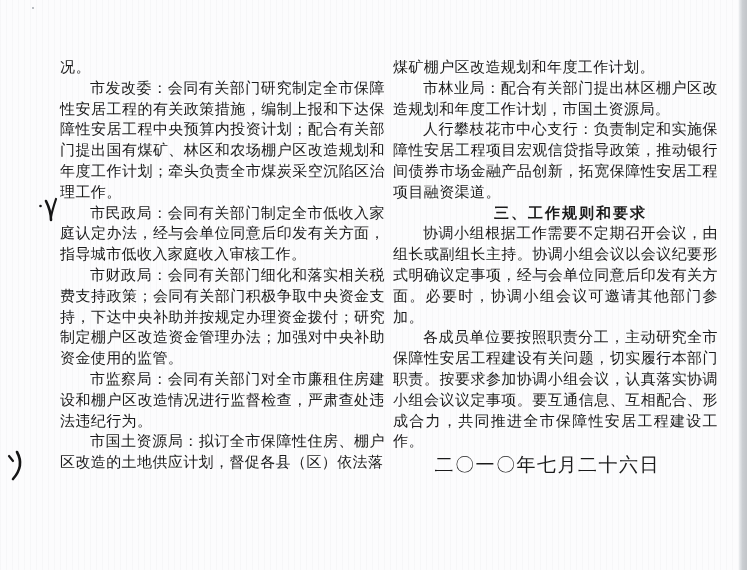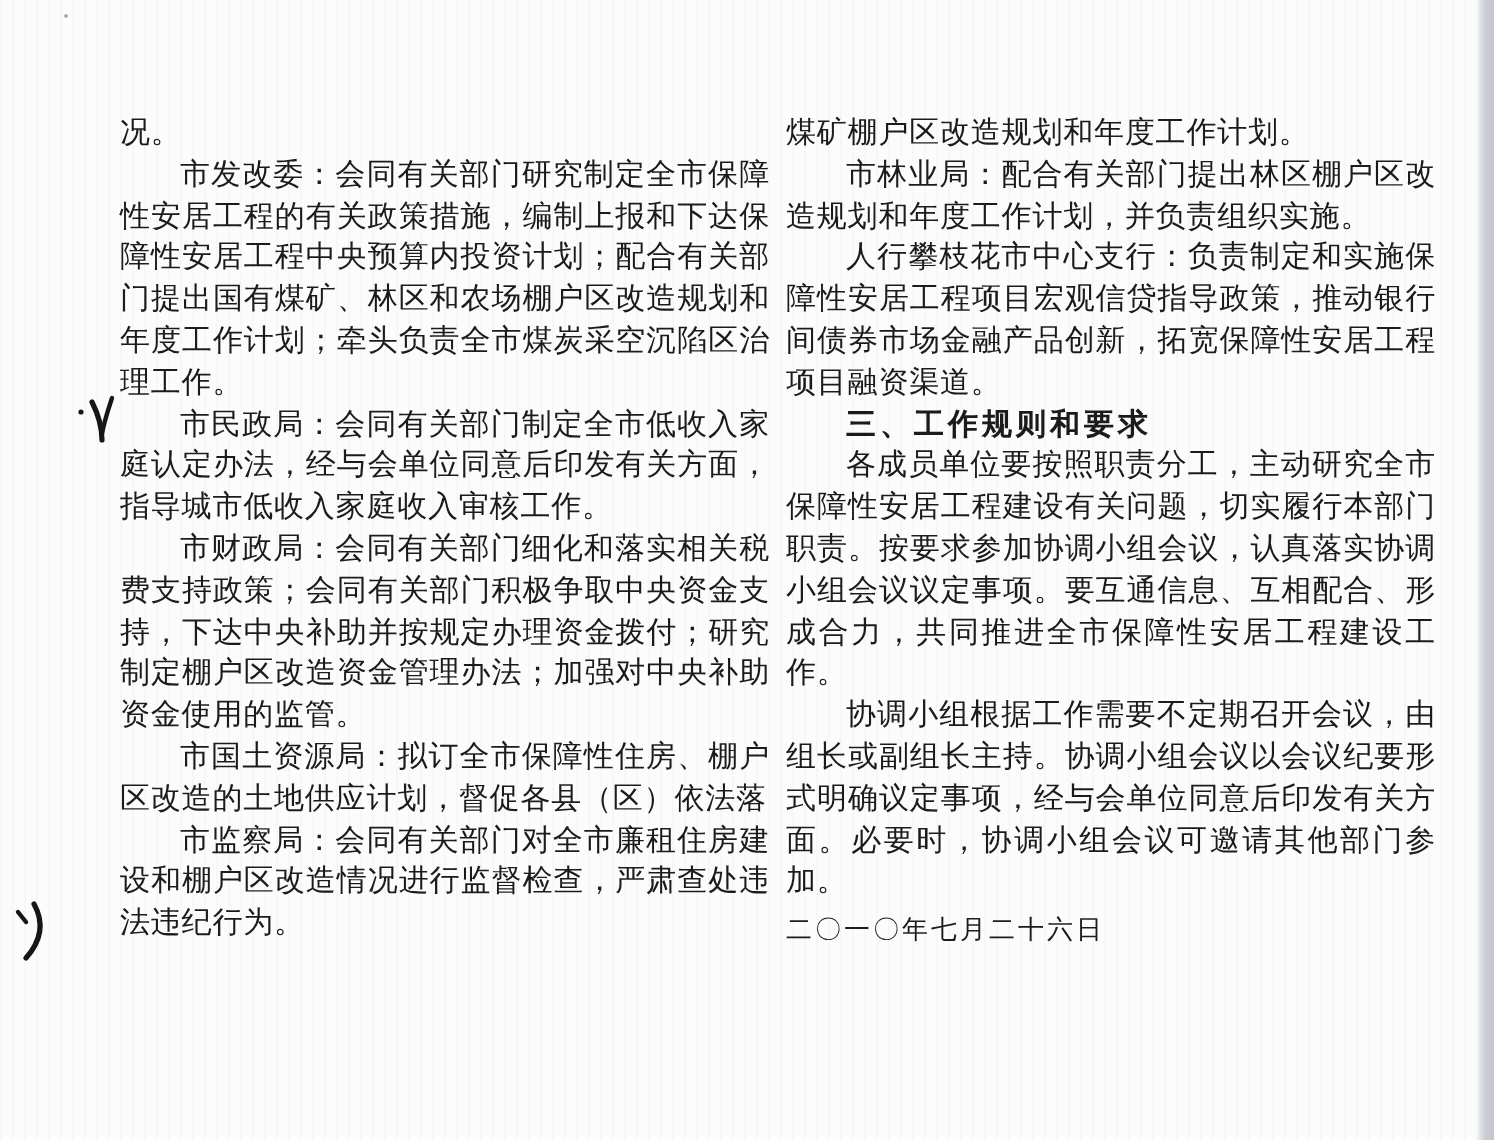--- a/index.html
+++ b/index.html
@@ -48,26 +48,28 @@
     text-indent: 0;
   }
   .heading {
     margin: 0;
     font-size: 15px;
     line-height: 20.8px;
     font-weight: bold;
     text-indent: 2em;
     letter-spacing: 2px;
     font-family: "Liberation Sans", "DejaVu Sans", sans-serif;
+    text-align: center;
   }
   .date-line {
     margin: 3px 0 0 0;
-    font-size: 13px;
+    font-size: 19px;
     line-height: 20.8px;
     letter-spacing: 1.5px;
+    text-align: right;
     padding-right: 58px;
   }
   .scan-edge {
     position: absolute;
     top: 0;
     right: 0;
     width: 8px;
     height: 570px;
     background: linear-gradient(to right, #eceef0 0%, #cbced2 45%, #c2c5c9 100%);
   }
@@ -83,31 +85,31 @@
 
 <div class="page">
 
   <div class="columns">
 
     <div class="col">
       <p class="para no-indent">况。</p>
       <p class="para">市发改委：会同有关部门研究制定全市保障性安居工程的有关政策措施，编制上报和下达保障性安居工程中央预算内投资计划；配合有关部门提出国有煤矿、林区和农场棚户区改造规划和年度工作计划；牵头负责全市煤炭采空沉陷区治理工作。</p>
       <p class="para">市民政局：会同有关部门制定全市低收入家庭认定办法，经与会单位同意后印发有关方面，指导城市低收入家庭收入审核工作。</p>
       <p class="para">市财政局：会同有关部门细化和落实相关税费支持政策；会同有关部门积极争取中央资金支持，下达中央补助并按规定办理资金拨付；研究制定棚户区改造资金管理办法；加强对中央补助资金使用的监管。</p>
+      <p class="para">市监察局：会同有关部门对全市廉租住房建设和棚户区改造情况进行监督检查，严肃查处违法违纪行为。</p>
       <p class="para">市国土资源局：拟订全市保障性住房、棚户区改造的土地供应计划，督促各县（区）依法落</p>
-      <p class="para">市监察局：会同有关部门对全市廉租住房建设和棚户区改造情况进行监督检查，严肃查处违法违纪行为。</p>
     </div>
 
     <div class="col">
       <p class="para no-indent">煤矿棚户区改造规划和年度工作计划。</p>
-      <p class="para">市林业局：配合有关部门提出林区棚户区改造规划和年度工作计划，并负责组织实施。</p>
+      <p class="para">市林业局：配合有关部门提出林区棚户区改造规划和年度工作计划，市国土资源局。</p>
       <p class="para">人行攀枝花市中心支行：负责制定和实施保障性安居工程项目宏观信贷指导政策，推动银行间债券市场金融产品创新，拓宽保障性安居工程项目融资渠道。</p>
       <h3 class="heading">三、工作规则和要求</h3>
+      <p class="para">协调小组根据工作需要不定期召开会议，由组长或副组长主持。协调小组会议以会议纪要形式明确议定事项，经与会单位同意后印发有关方面。必要时，协调小组会议可邀请其他部门参加。</p>
       <p class="para">各成员单位要按照职责分工，主动研究全市保障性安居工程建设有关问题，切实履行本部门职责。按要求参加协调小组会议，认真落实协调小组会议议定事项。要互通信息、互相配合、形成合力，共同推进全市保障性安居工程建设工作。</p>
-      <p class="para">协调小组根据工作需要不定期召开会议，由组长或副组长主持。协调小组会议以会议纪要形式明确议定事项，经与会单位同意后印发有关方面。必要时，协调小组会议可邀请其他部门参加。</p>
       <p class="date-line">二〇一〇年七月二十六日</p>
     </div>
 
   </div>
 
   <svg class="artifact-layer" width="747" height="570" viewBox="0 0 747 570">
     <g stroke="#161616" fill="none" stroke-linecap="round">
       <circle cx="40.5" cy="206" r="1.3" fill="#161616" stroke="none"></circle>
       <path d="M46,201 C49,207 51,213 51,220" stroke-width="2.6"></path>
       <path d="M56,199 C54,205 52,211 51,217" stroke-width="2.2"></path>

